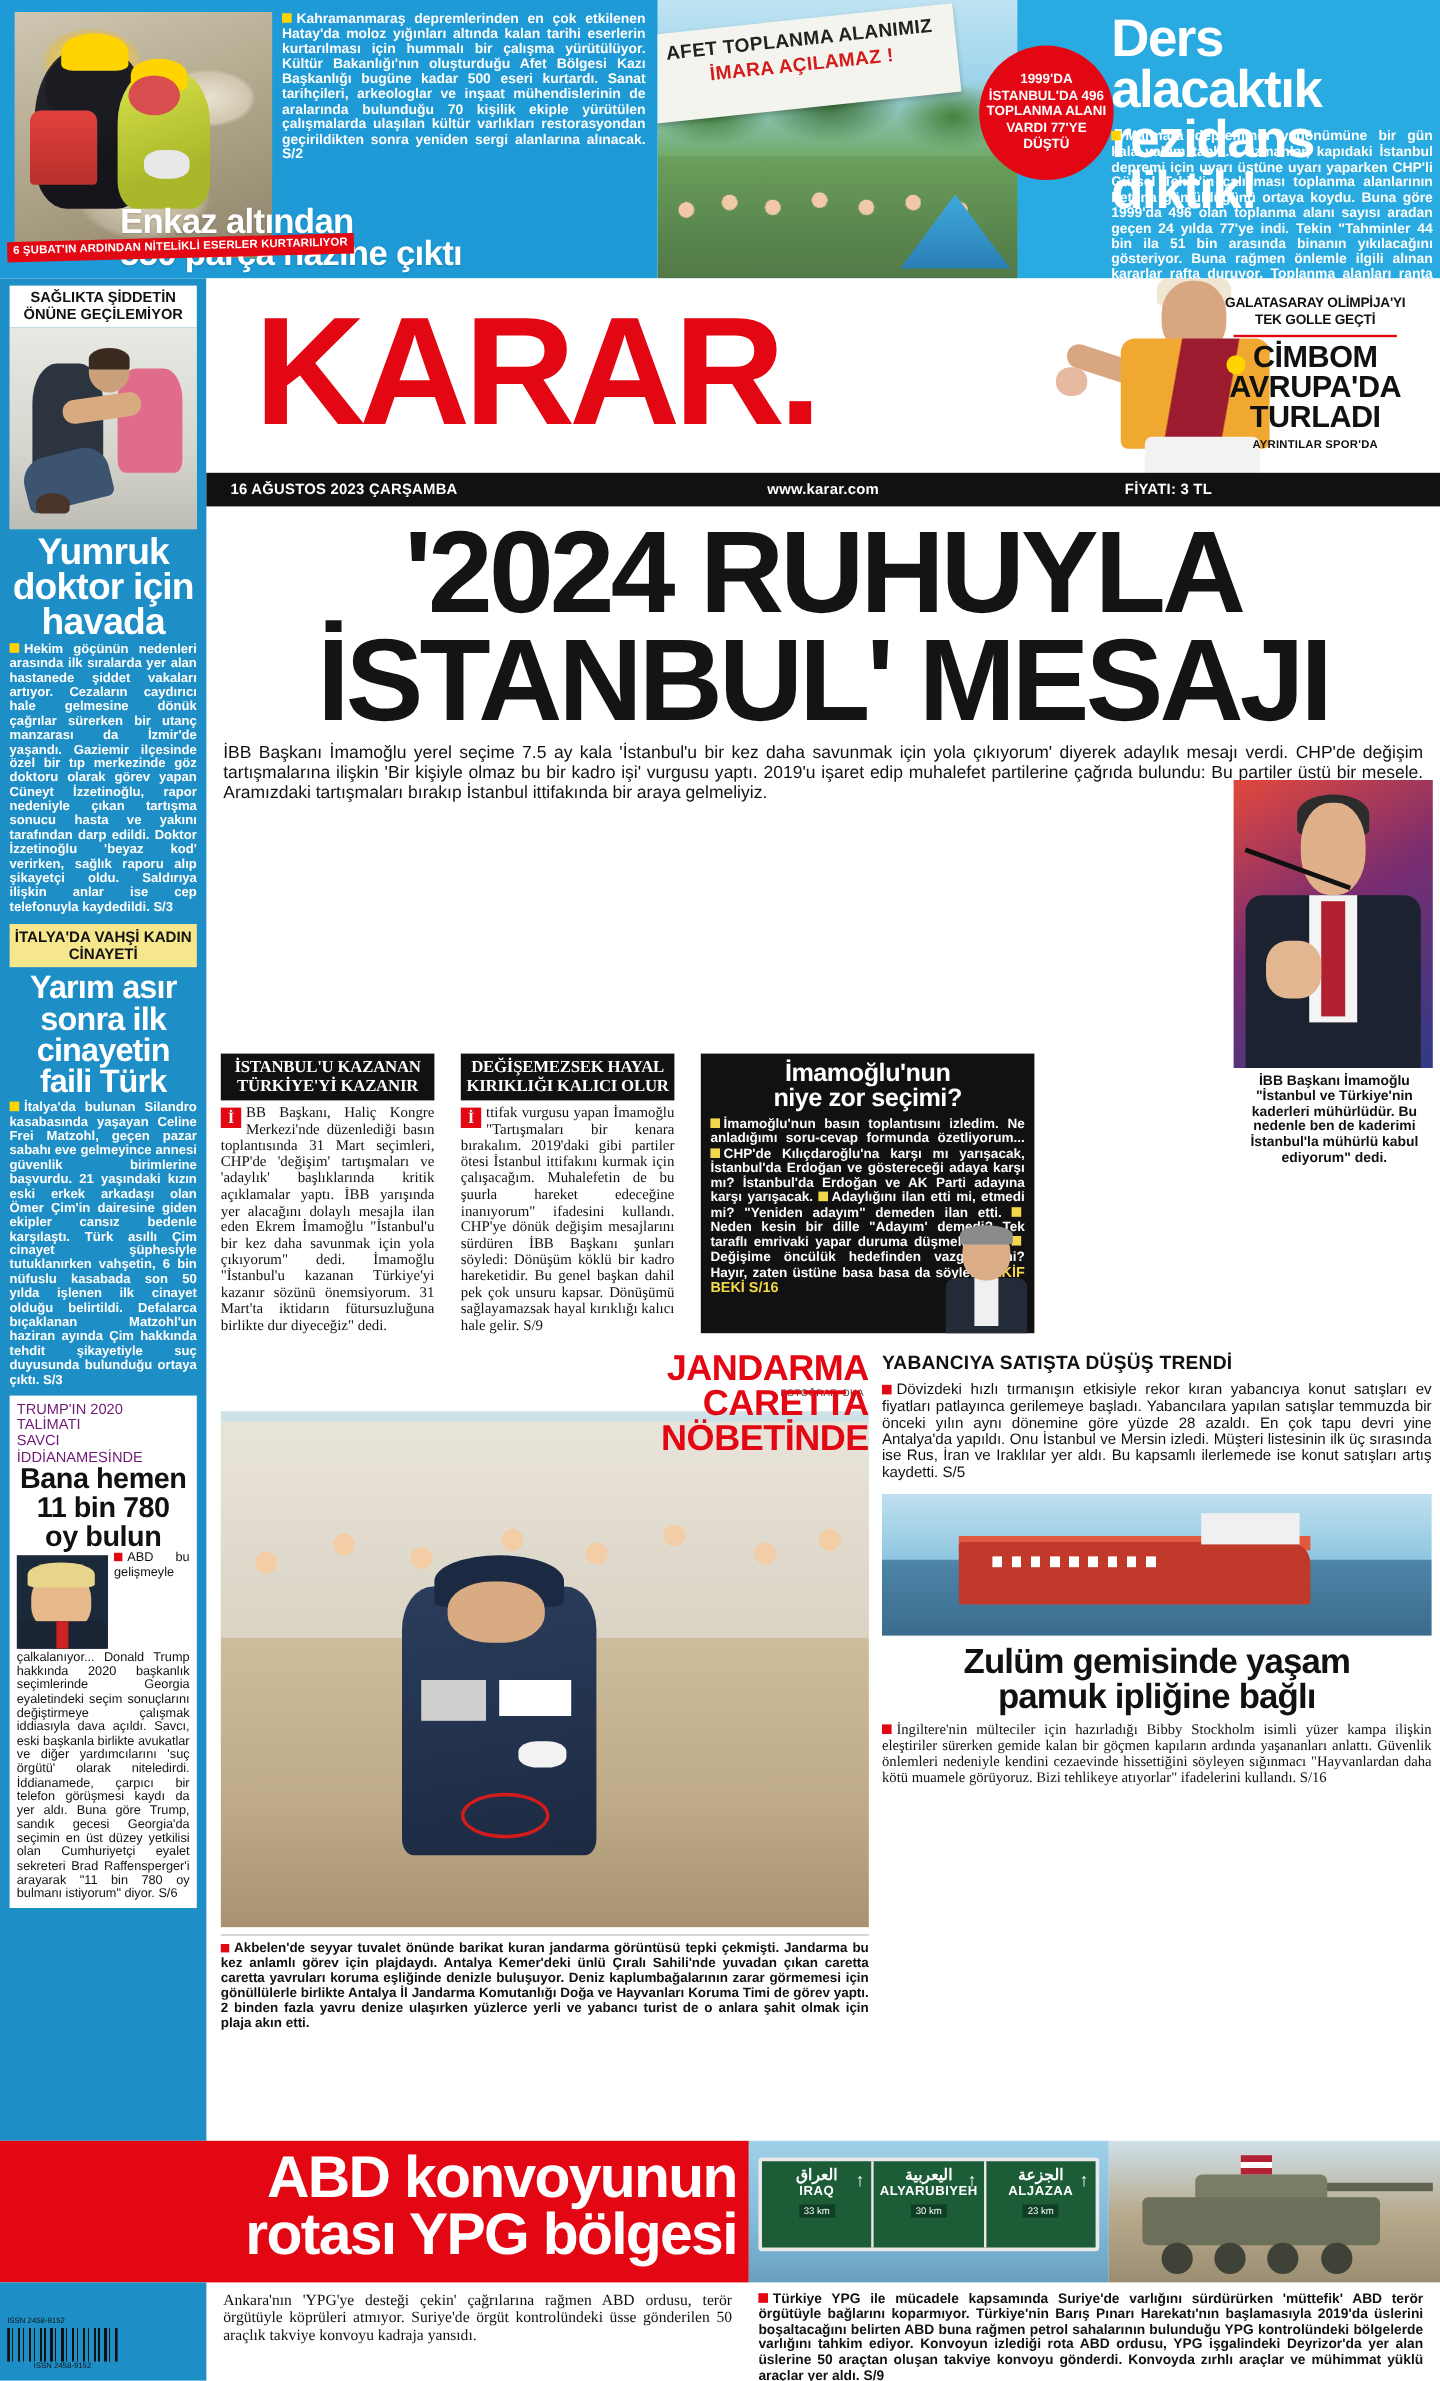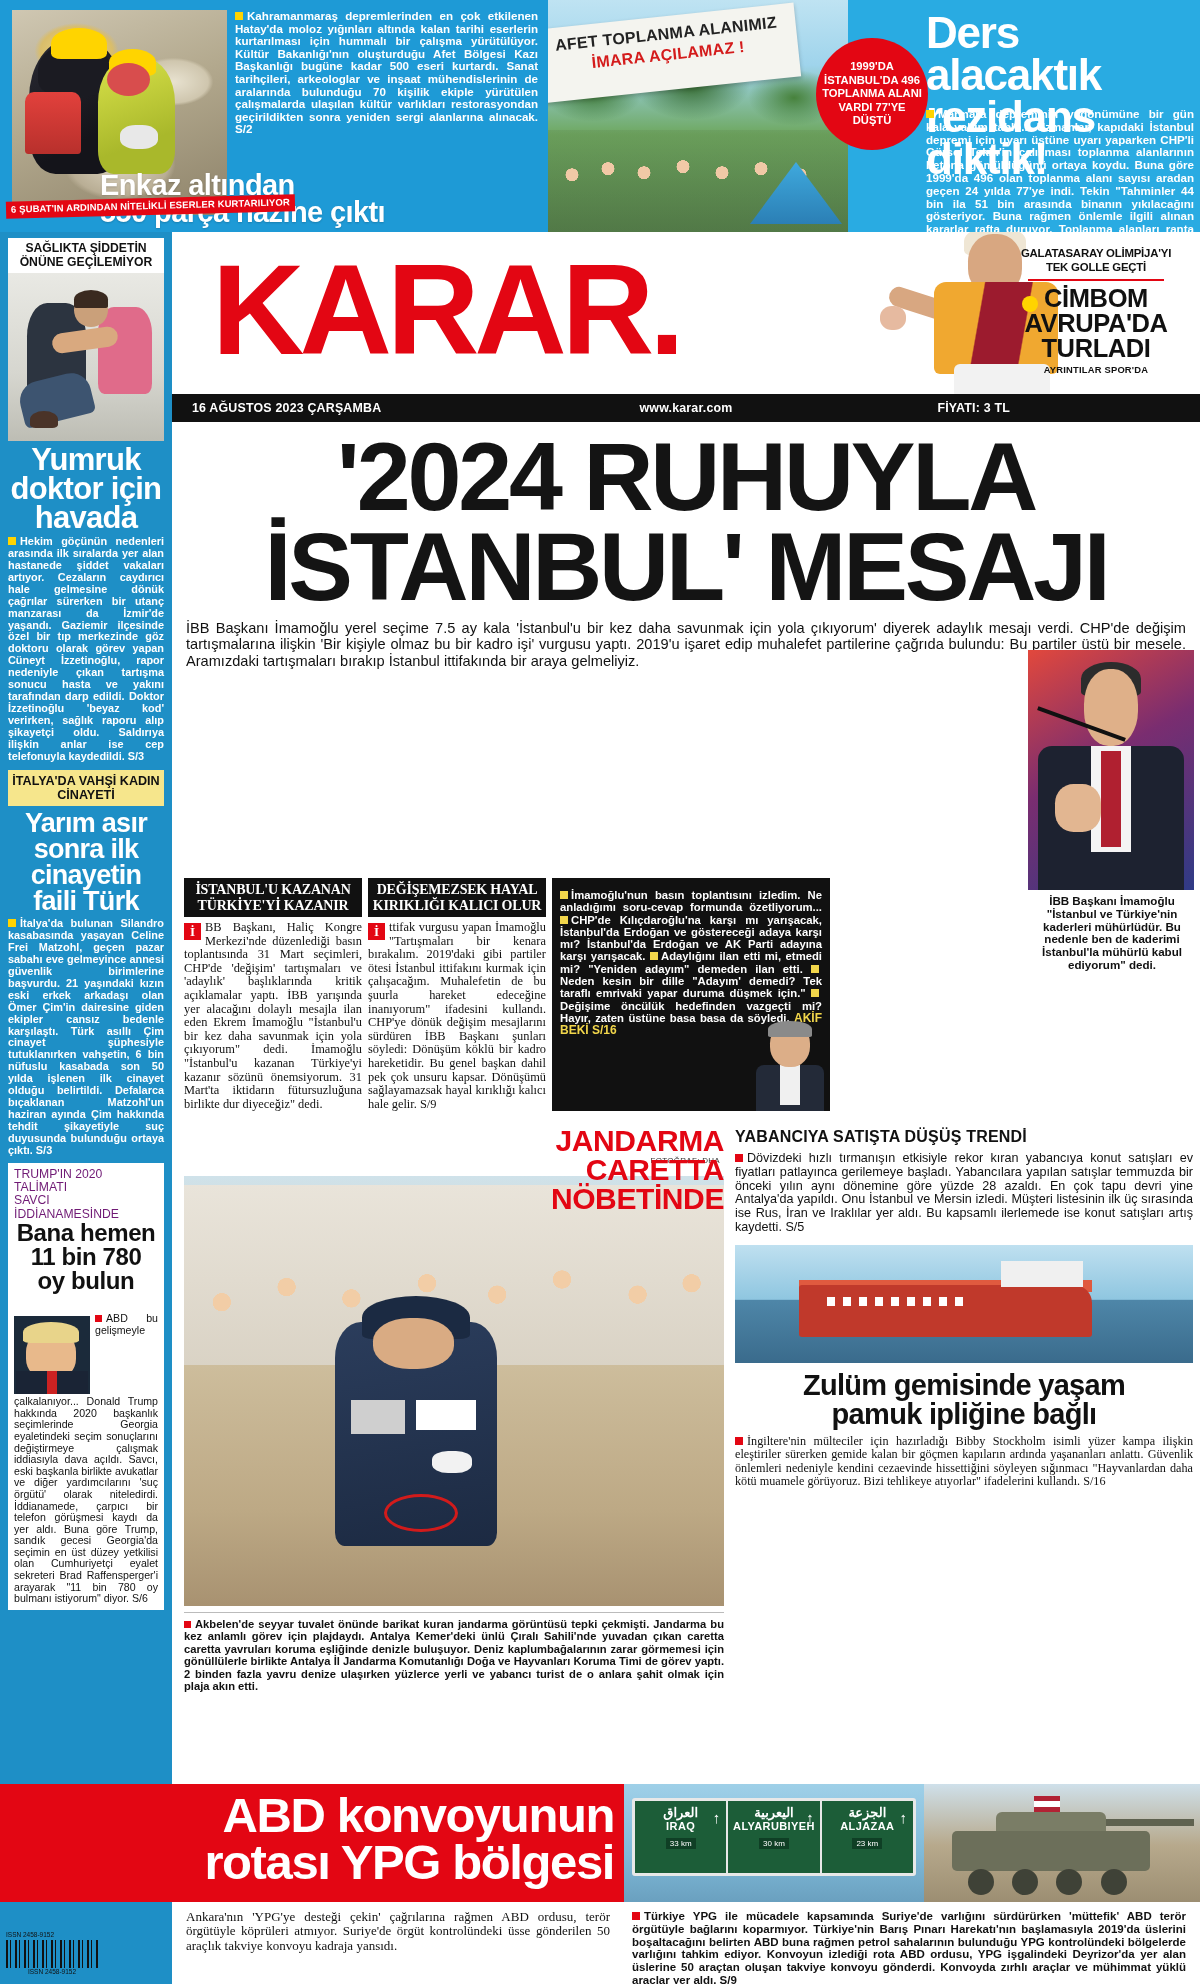--- a/index.html
+++ b/index.html
@@ -114,21 +114,21 @@
   .fi-arm { position:absolute; left:28%; top:34%; width:42%; height:12%; background:#d9a97f; border-radius:20px; transform:rotate(-8deg); }
   .fi-leg { position:absolute; left:8%; top:62%; width:46%; height:26%; background:#3d5470; border-radius:20px 20px 6px 6px; transform:rotate(-14deg); }
   .fi-shoe { position:absolute; left:14%; top:82%; width:18%; height:10%; background:#4a3328; border-radius:50% 50% 20% 20%; }
 
   .side-head { color:#fff; font-weight:bold; font-size:31px; line-height:29px; text-align:center;
     letter-spacing:-.7px; margin-top:4px; }
   .side-head.sm { font-size:27px; line-height:26px; }
   .side-body { color:#fff; font-size:10.9px; line-height:11.9px; font-weight:bold; text-align:justify; margin-top:4px; }
   .side-box { background:#ffffff; margin-top:6px; padding:5px 6px; }
   .side-box .hd { color:#111; font-weight:bold; font-size:24px; line-height:24px; text-align:center; letter-spacing:-.4px; }
-  .side-box .bd { color:#111; font-size:10.6px; line-height:11.6px; text-align:justify; margin-top:20px; }
+  .side-box .bd { color:#111; font-size:10.6px; line-height:11.6px; text-align:justify; margin-top:0; }
   .trump-photo { width:76px; height:78px; position:relative; float:left; margin:3px 5px 2px 0; overflow:hidden; background:#1b2a3a;}
   .tr-face { position:absolute; left:16%; top:16%; width:66%; height:64%; background:#e8b98b; border-radius:46% 46% 40% 40%; }
   .tr-hair { position:absolute; left:12%; top:8%; width:74%; height:26%; background:#e8d48a; border-radius:50% 50% 14% 14%; }
   .tr-suit { position:absolute; left:2%; top:70%; width:96%; height:30%; background:#1a2435; }
   .tr-tie { position:absolute; left:44%; top:70%; width:12%; height:30%; background:#c22; }
 
   
   .masthead { position:absolute; left:172px; top:232px; width:1028px; height:162px; background:#fff; overflow:hidden; }
   .logo { position:absolute; left:40px; top:14px; color:#e30613; font-weight:bold;
     font-size:128px; line-height:128px; letter-spacing:-5px; font-family:"Liberation Sans", sans-serif; }
@@ -158,21 +158,21 @@
   .db-r { position:absolute; right:190px; }
 
   
   .mainwrap { position:absolute; left:172px; top:422px; width:1028px; }
   .mainhead { color:#141414; font-weight:bold; font-size:97px; line-height:90px;
     letter-spacing:-3.2px; text-align:center; padding:10px 16px 0 16px; }
   .mainsub { font-size:14.6px; line-height:16.4px; color:#111; padding:8px 14px 0 14px; text-align:justify;
     font-family:"Liberation Sans", sans-serif; }
 
   
-  .colrow { position:absolute; left:184px; top:878px; width:840px; display:flex; gap:6px; }
+  .colrow { position:absolute; left:184px; top:878px; width:840px; display:flex; gap:22px; }
   .col { width:178px; }
   .col-hd { background:#111; color:#fff; font-weight:bold; font-size:14px; line-height:15.5px;
     text-align:center; padding:4px 2px; letter-spacing:-.2px; font-family:"Liberation Serif", serif; }
   .col-bd { font-family:"Liberation Serif", serif; font-size:12.4px; line-height:13.6px;
     text-align:justify; margin-top:4px; color:#111; }
   .dropcap { float:left; width:17px; height:17px; background:#e30613; color:#fff; font-weight:bold;
     font-size:13px; line-height:17px; text-align:center; margin:2px 4px 0 0; font-family:"Liberation Serif", serif; }
 
   .blackbox { width:278px; background:#111; padding:6px 8px 8px 8px; position:relative; }
   .bb-hd { color:#fff; font-weight:bold; font-size:21px; line-height:21px; text-align:center; letter-spacing:-.4px; }
@@ -427,20 +427,23 @@
         <span class="dropcap">İ</span><span>BB Başkanı, Haliç Kongre Merkezi'nde düzenlediği basın toplantısında 31 Mart seçimleri, CHP'de 'değişim' tartışmaları ve 'adaylık' başlıklarında kritik açıklamalar yaptı. İBB yarışında yer alacağını dolaylı mesajla ilan eden Ekrem İmamoğlu "İstanbul'u bir kez daha savunmak için yola çıkıyorum" dedi. İmamoğlu "İstanbul'u kazanan Türkiye'yi kazanır sözünü önemsiyorum. 31 Mart'ta iktidarın fütursuzluğuna birlikte dur diyeceğiz" dedi.</span>
       </div>
     </div>
     <div class="col">
       <div class="col-hd">DEĞİŞEMEZSEK HAYAL KIRIKLIĞI KALICI OLUR</div>
       <div class="col-bd">
         <span class="dropcap">İ</span><span>ttifak vurgusu yapan İmamoğlu "Tartışmaları bir kenara bırakalım. 2019'daki gibi partiler ötesi İstanbul ittifakını kurmak için çalışacağım. Muhalefetin de bu şuurla hareket edeceğine inanıyorum" ifadesini kullandı. CHP'ye dönük değişim mesajlarını sürdüren İBB Başkanı şunları söyledi: Dönüşüm köklü bir kadro hareketidir. Bu genel başkan dahil pek çok unsuru kapsar. Dönüşümü sağlayamazsak hayal kırıklığı kalıcı hale gelir. S/9</span>
       </div>
     </div>
     <div class="blackbox">
+      <div class="bb-hd">
+        <span>İmamoğlu'nun</span><br><span>niye zor seçimi?</span>
+      </div>
       <div class="bb-bd">
         <span class="bb-sq"></span><span>İmamoğlu'nun basın toplantısını izledim. Ne anladığımı soru-cevap formunda özetliyorum...</span>
         <span class="bb-sq"></span><span>CHP'de Kılıçdaroğlu'na karşı mı yarışacak, İstanbul'da Erdoğan ve göstereceği adaya karşı mı? İstanbul'da Erdoğan ve AK Parti adayına karşı yarışacak.</span>
         <span class="bb-sq"></span><span>Adaylığını ilan etti mi, etmedi mi? "Yeniden adayım" demeden ilan etti.</span>
         <span class="bb-sq"></span><span>Neden kesin bir dille "Adayım' demedi? Tek taraflı emrivaki yapar duruma düşmek için."</span>
         <span class="bb-sq"></span><span>Değişime öncülük hedefinden vazgeçti mi? Hayır, zaten üstüne basa basa da söyledi.</span>
         <span class="bb-author">AKİF BEKİ S/16</span>
       </div>
       <div class="bb-face">
         <div class="bf-suit"></div>

